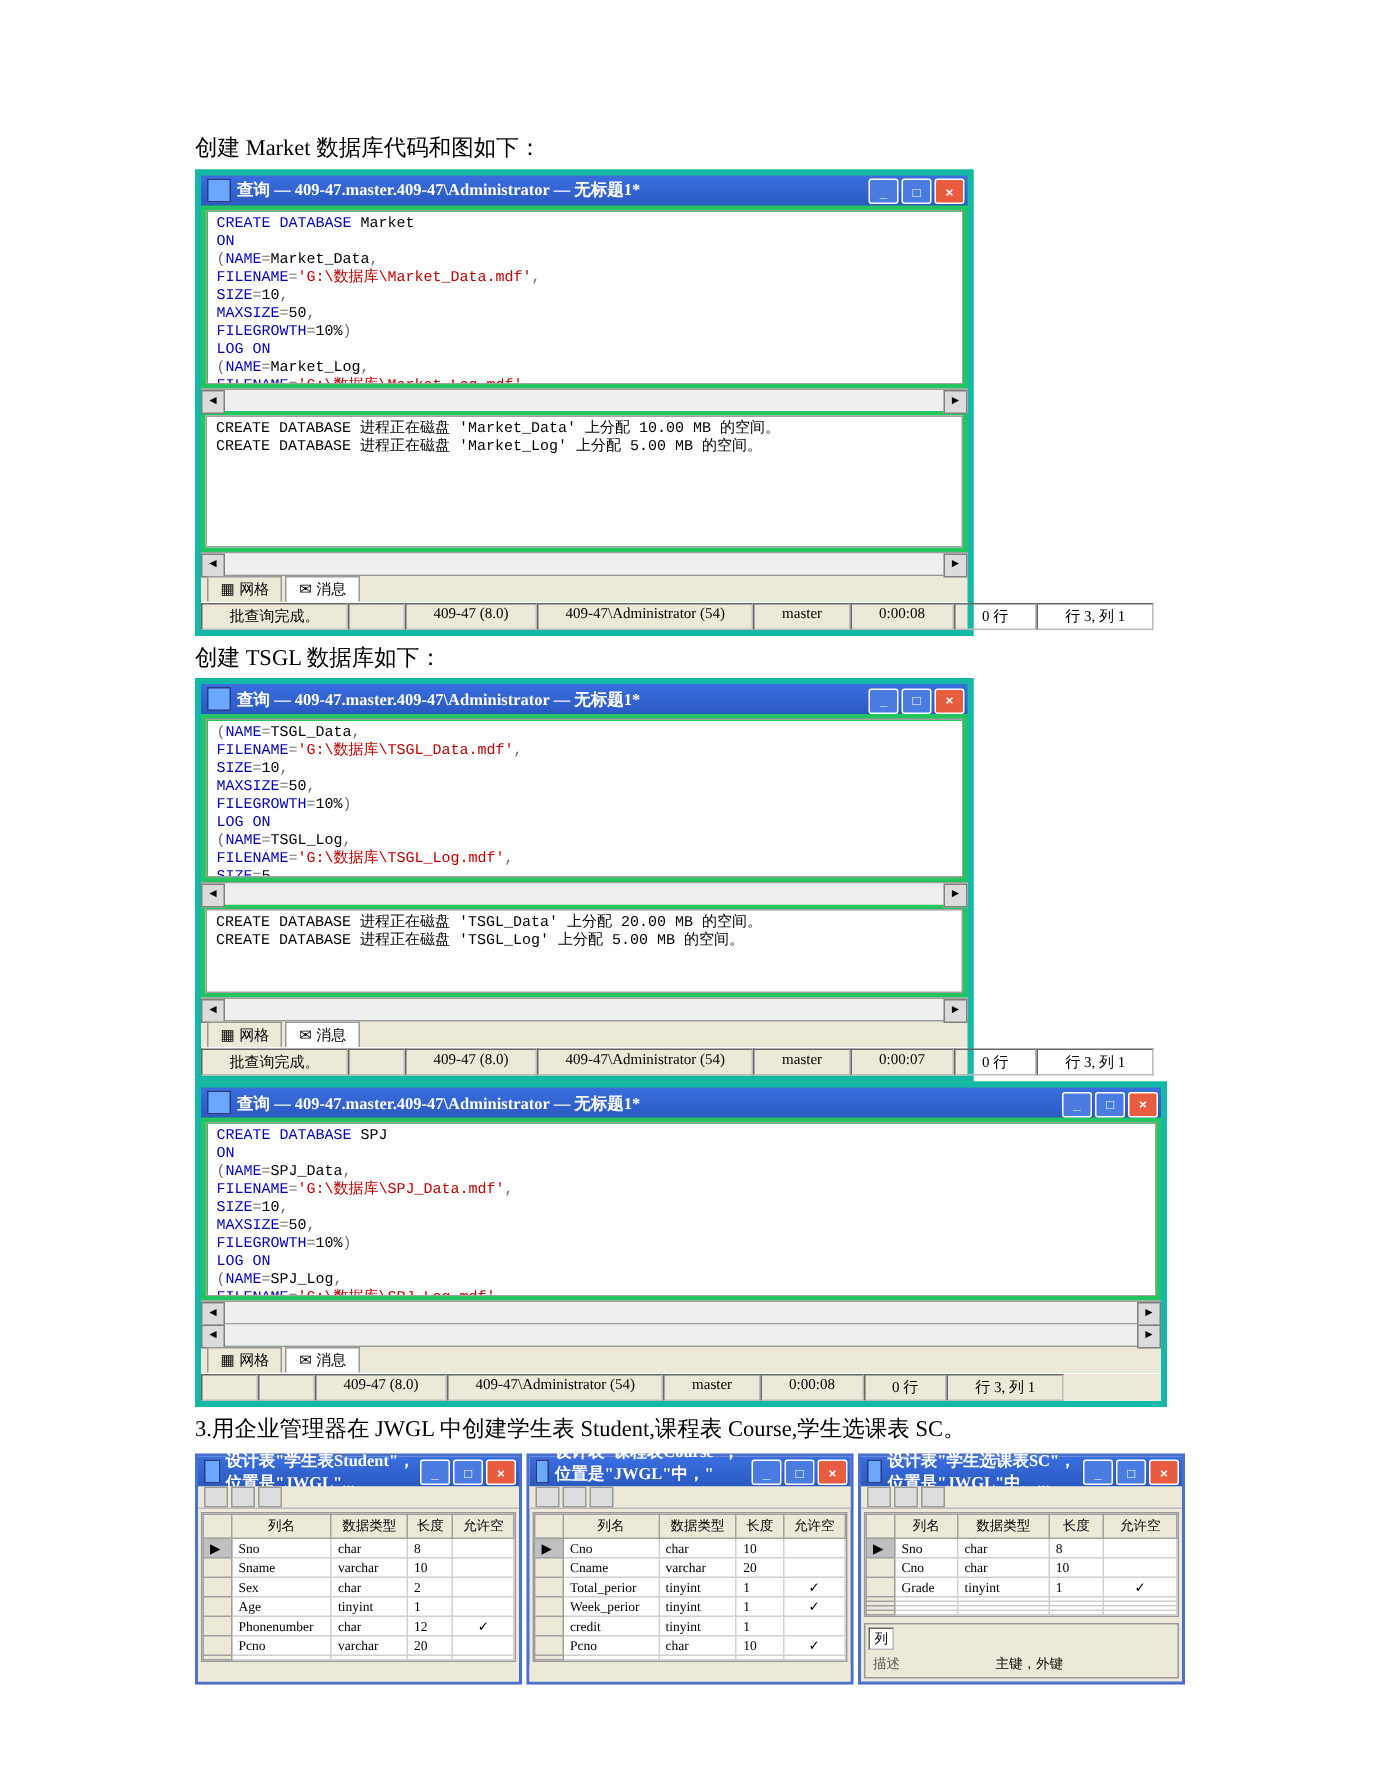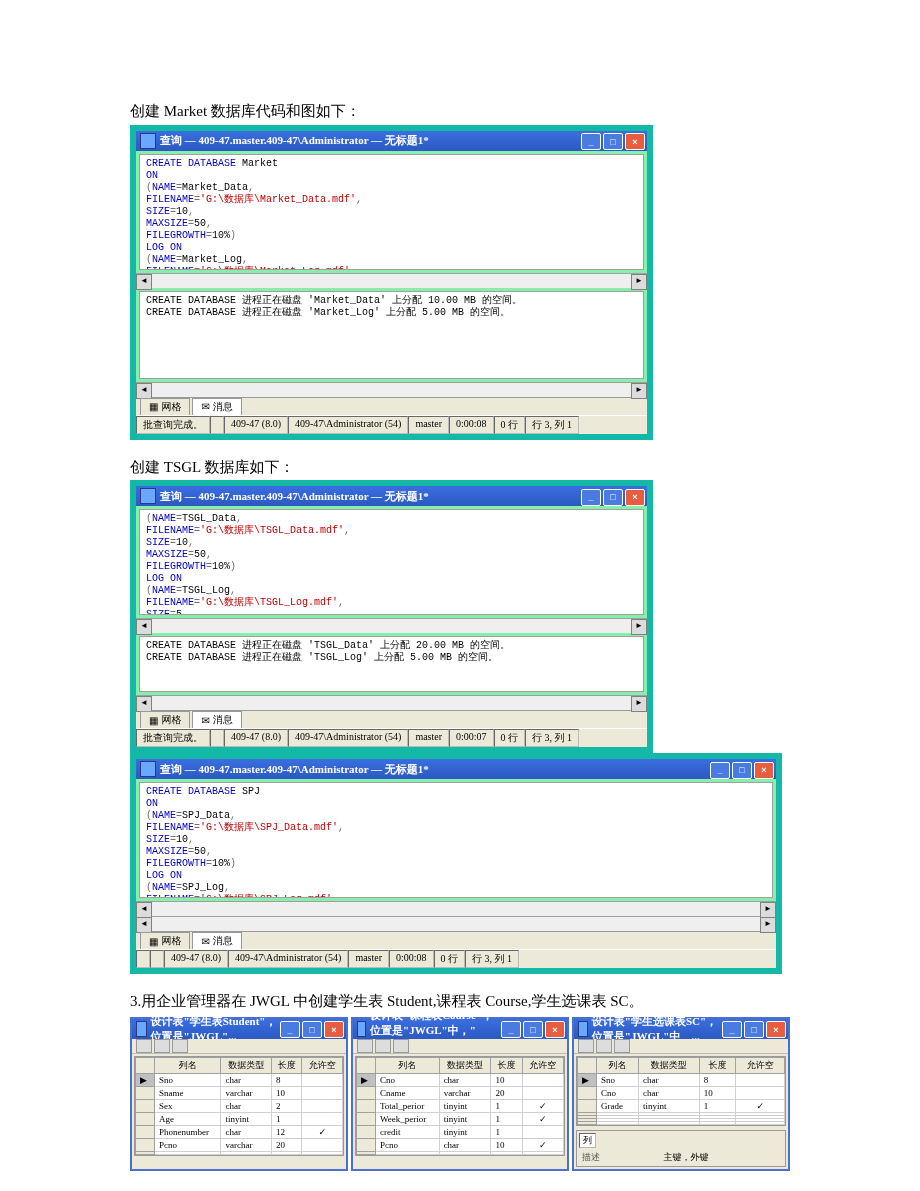--- a/index.html
+++ b/index.html
@@ -1,36 +1,36 @@
 <!DOCTYPE html>
 <html><head>
 <meta charset="utf-8">
 <style>
   body{margin:0;background:#fff;font-family:"SimSun","NSimSun","Times New Roman",serif;font-size:15px;color:#000}
   .page{width:920px;margin:0 auto;padding:84px 130px 40px 130px;box-sizing:border-box}
-  .caption{font-size:15px;margin:16px 0 2px 0;line-height:1.5}
-  .win{border:6px solid #14b8a6;background:#86efac;position:relative}
+  .caption{font-size:15px;margin:4px 0 2px 0;line-height:1.5}
+  .win{border:4px solid #14b8a6;background:#22c55e;position:relative}
   .titlebar{height:20px;background:linear-gradient(to bottom,#3a6ee0,#2b59c1);color:#fff;display:flex;align-items:center;font-size:11px;padding-left:4px;font-weight:bold}
   .titlebar .icon{width:14px;height:14px;background:#6aa8ff;border:1px solid #2b3a80;margin-right:4px;display:inline-block}
   .tcontrols{margin-left:auto;display:flex}
   .tbtn{width:18px;height:15px;margin:2px 2px 0 0;display:flex;align-items:center;justify-content:center;font-size:9px;font-family:sans-serif;font-weight:bold;border:1px solid #fff;border-radius:2px}
   .tbtn.close{background:#e85d3f;color:#fff}
   .tbtn.minmax{background:#4a7be0;color:#fff}
   .code-pane{background:#fff;border:1px solid #a0a0a0;margin:3px;padding:3px 6px;font-family:"Courier New",monospace;font-size:10px;line-height:12px;position:relative;overflow:auto;white-space:pre}
   .code-pane .kw{color:#0000bb}
   .code-pane .str{color:#c00000}
   .code-pane .op{color:#707070}
   .h-scroll{height:14px;background:#ece9d8;border-top:1px solid #a0a0a0;display:flex}
   .h-scroll .arrow{width:14px;height:14px;border:1px solid #808080;background:#dcdcdc;font-size:8px;text-align:center;line-height:12px}
   .h-scroll .trk{flex:1;background:#efefef}
   .tabs{display:flex;background:#ece9d8;font-size:10px;padding-left:4px;border-top:1px solid #999}
   .tabs .tab{border:1px solid #999;background:#fff;padding:1px 8px;margin-right:2px;border-bottom:none;display:flex;align-items:center;gap:3px}
   .tabs .tab.inactive{background:#ece9d8}
   .status{display:flex;background:#ece9d8;border-top:1px solid #fff;font-size:10px}
-  .status>div{border:1px inset #bbb;padding:1px 6px;white-space:nowrap}
+  .status>div{border:1px inset #bbb;padding:1px 18px;white-space:nowrap}
 
   
   .dset{display:flex;gap:3px;margin-top:4px}
   .dwin{border:2px solid #4a6fcc;background:#ece9d8;flex:1;display:flex;flex-direction:column;font-size:9px}
   .dbody{background:#fff;border:1px solid #999;margin:2px;position:relative}
   table.grid{border-collapse:collapse;font-size:9px;width:100%}
   table.grid th{background:#ece9d8;border:1px solid #a0a0a0;padding:1px 4px;font-weight:normal;text-align:center}
   table.grid td{border:1px solid #d0d0d0;padding:1px 4px}
   table.grid td.rowhdr{background:#ece9d8;border:1px solid #a0a0a0;width:10px}
   .props{background:#ece9d8;border:1px solid #999;margin:2px;padding:2px;font-size:9px}

